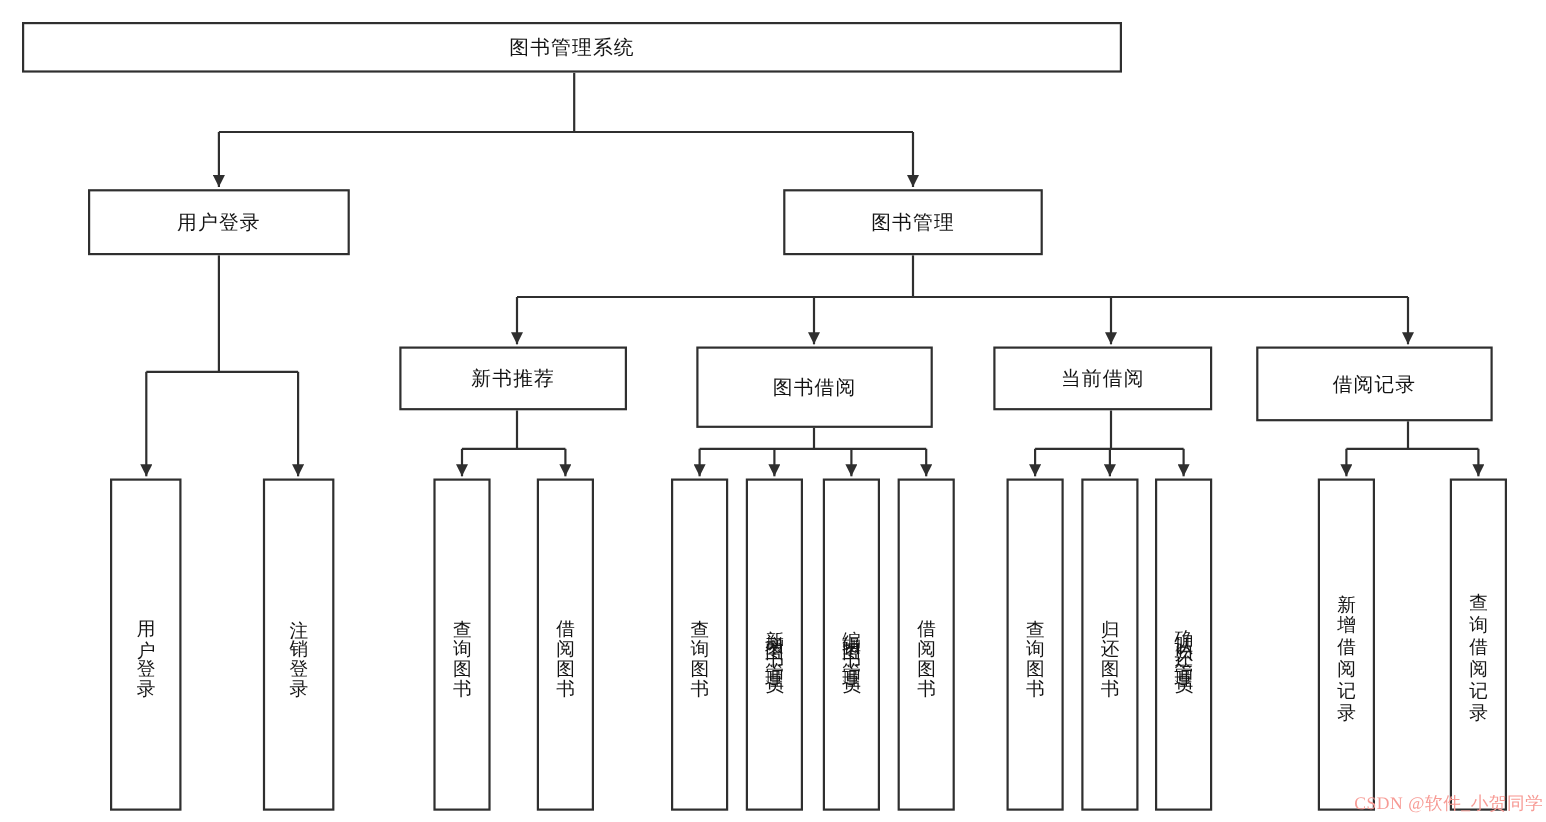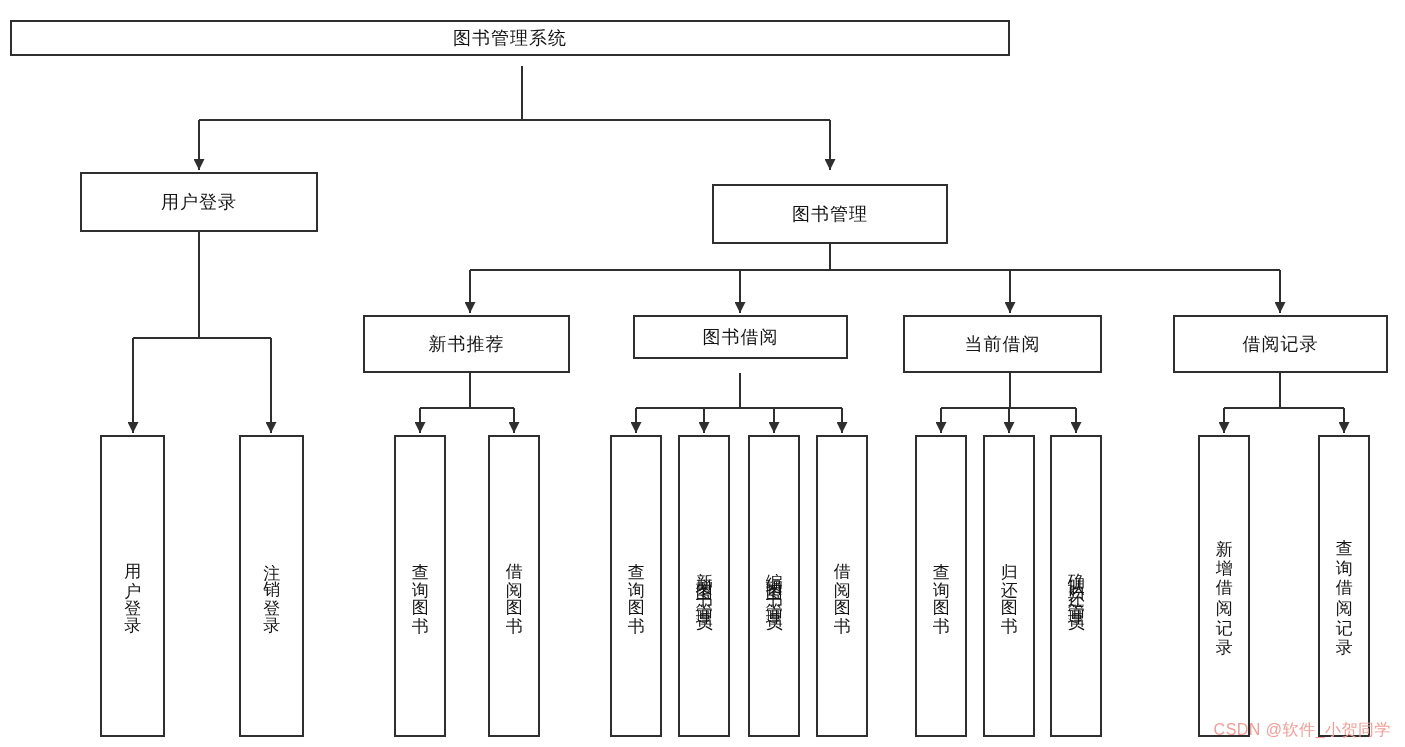--- a/index.html
+++ b/index.html
@@ -20,22 +20,22 @@
   .vlabel {
     display:inline-block;
     writing-mode:vertical-rl;
     text-orientation:mixed;
     line-height:1.15;
   }
   .ls4 { letter-spacing:18px; }
   .ls6 { letter-spacing:20px; }
   .ls9 { letter-spacing:6px; }
   .watermark {
-    position:absolute; right:14px; bottom:6px; z-index:2;
-    font-size:16px; color:#f79b95; letter-spacing:0.5px;
+    position:absolute; right:2px; bottom:6px; z-index:2;
+    font-size:16px; color:#f79b95; letter-spacing:0.5px;font-family:Liberation Serif, serif;
   }
 </style>
 </head>
 <body>
 
 <svg class="connectors" width="1405" height="747" aria-hidden="true">
   <defs>
     <marker id="arrow" viewBox="0 0 10 10" refX="10" refY="5" markerWidth="13" markerHeight="11" markerUnits="userSpaceOnUse" orient="auto">
       <path d="M0,0 L10,5 L0,10 z" fill="#2f2f2f"></path>
     </marker>
@@ -91,41 +91,41 @@
 
     <g>
       <path d="M1280,373 V408"></path>
       <path d="M1224,408 H1344"></path>
       <path d="M1224,408 V433" marker-end="url(#arrow)"></path>
       <path d="M1344,408 V433" marker-end="url(#arrow)"></path>
     </g>
   </g>
 </svg>
 
-<div class="node hnode" style="left:10px;top:20px;width:1000px;height:36px">
+<div class="node hnode" style="left:20px;top:20px;width:1000px;height:46px">
   <span>图书管理系统</span>
 </div>
 
 <div class="node hnode" style="left:80px;top:172px;width:238px;height:60px">
   <span>用户登录</span>
 </div>
-<div class="node hnode" style="left:712px;top:184px;width:236px;height:60px">
+<div class="node hnode" style="left:712px;top:172px;width:236px;height:60px">
   <span>图书管理</span>
 </div>
 
 <div class="node hnode" style="left:363px;top:315px;width:207px;height:58px">
   <span>新书推荐</span>
 </div>
-<div class="node hnode" style="left:633px;top:315px;width:215px;height:44px">
+<div class="node hnode" style="left:633px;top:315px;width:215px;height:74px">
   <span>图书借阅</span>
 </div>
 <div class="node hnode" style="left:903px;top:315px;width:199px;height:58px">
   <span>当前借阅</span>
 </div>
-<div class="node hnode" style="left:1173px;top:315px;width:215px;height:58px">
+<div class="node hnode" style="left:1142px;top:315px;width:215px;height:68px">
   <span>借阅记录</span>
 </div>
 
 <div class="node vnode" style="left:100px;width:65px">
   <span class="vlabel ls4">用户登录</span>
 </div>
 <div class="node vnode" style="left:239px;width:65px">
   <span class="vlabel ls4">注销登录</span>
 </div>
 

